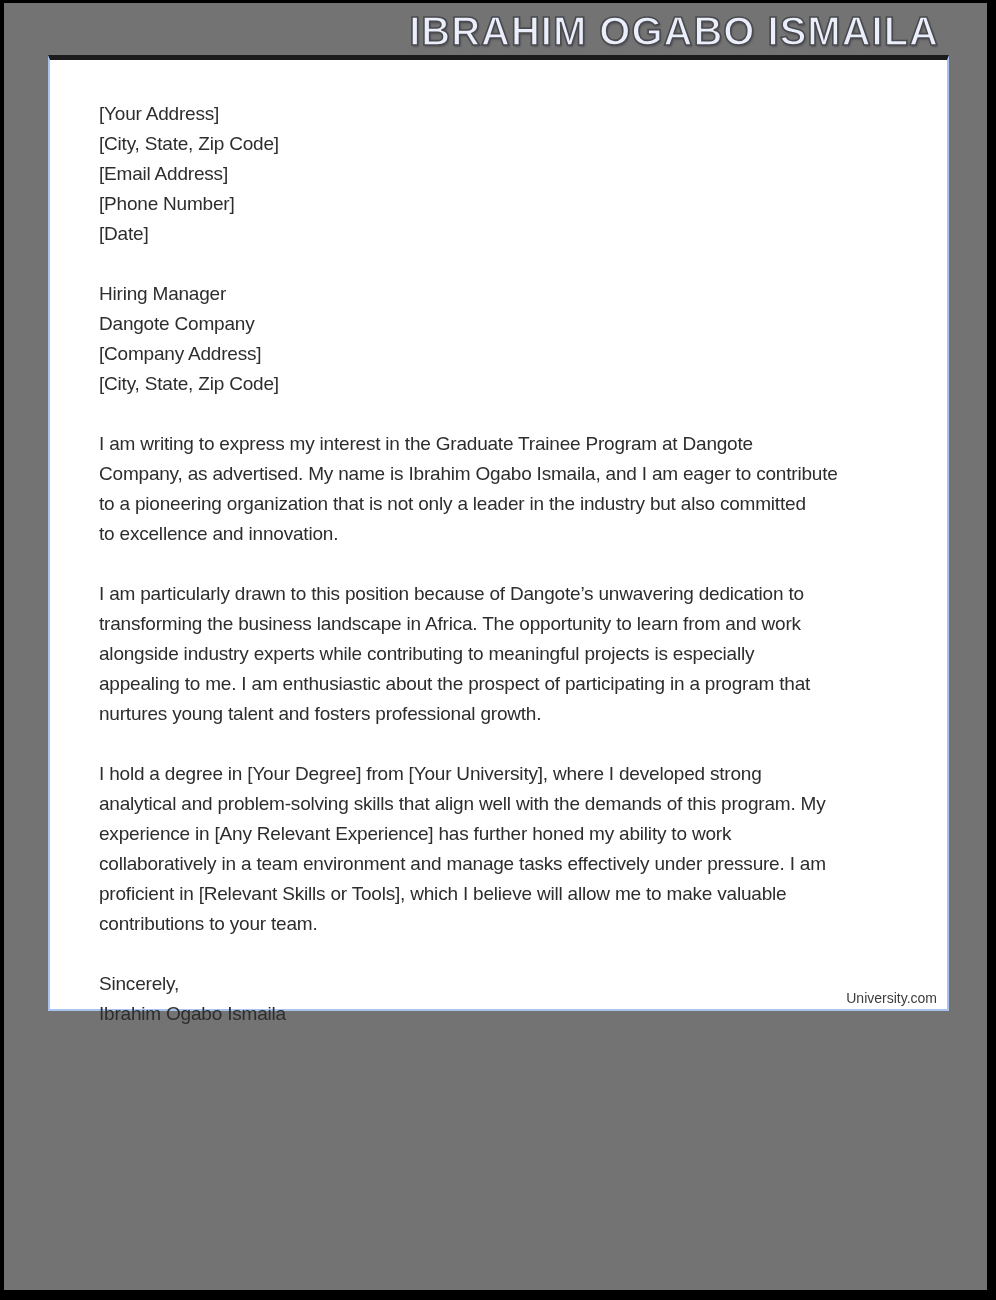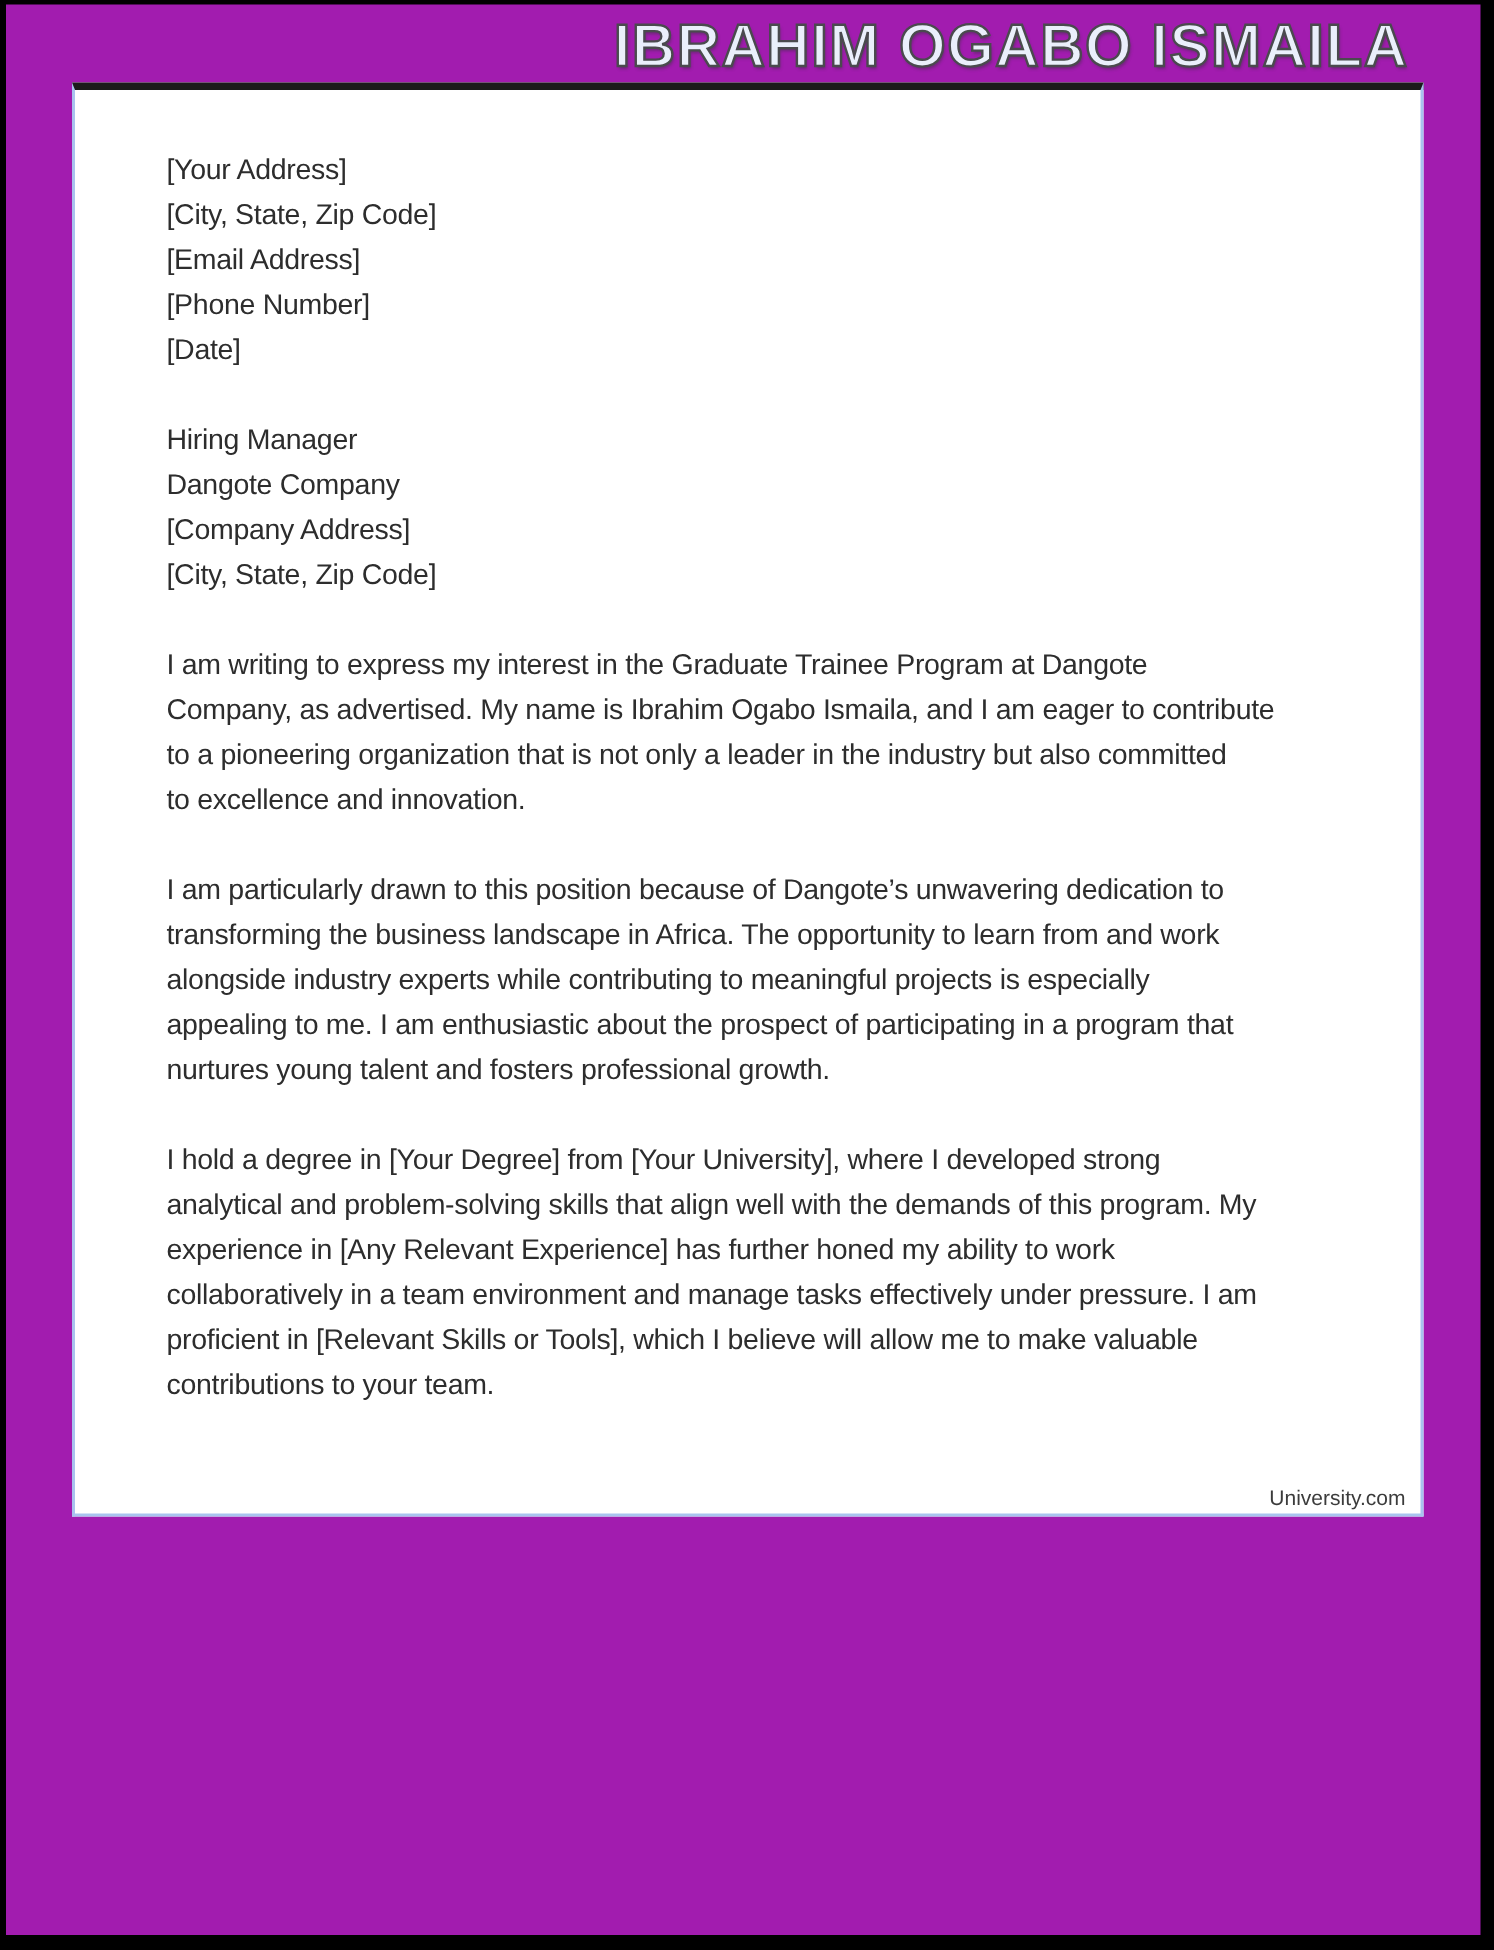--- a/index.html
+++ b/index.html
@@ -7,21 +7,21 @@
     width: 996px; height: 1300px;
     background: #000000;
     position: relative;
     font-family: "Liberation Sans", sans-serif;
     overflow: hidden;
   }
   .page {
     position: absolute;
     left: 4px; top: 3px;
     width: 983px; height: 1287px;
-    background: #a21caf;
+    background: #737373;
   }
   .frame-bottom {
     position: absolute;
     left: 0; top: 1290px;
     width: 996px; height: 10px;
     background: #000000;
     z-index: 9;
   }
   .header-name {
     position: absolute;
@@ -39,21 +39,20 @@
   .paper {
     position: absolute;
     left: 44px; top: 52px;
     width: 901px; height: 956px;
     box-sizing: border-box;
     background: #ffffff;
     border-top: 5px solid #1b1b1b;
     border-left: 2px solid #a9c3ef;
     border-right: 2px solid #a9c3ef;
     border-bottom: 2px solid #a9c3ef;
-    padding-left: 12px;
   }
   .letter-body {
     position: relative;
     box-sizing: border-box;
     padding: 39px 40px 0 49px;
     width: 897px;
     font-size: 19px;
     line-height: 30px;
     letter-spacing: -0.2px;
     color: #2d2d2d;
@@ -107,20 +106,22 @@
 
       <div class="block">I hold a degree in [Your Degree] from [Your University], where I developed strong
 analytical and problem-solving skills that align well with the demands of this program. My
 experience in [Any Relevant Experience] has further honed my ability to work
 collaboratively in a team environment and manage tasks effectively under pressure. I am
 proficient in [Relevant Skills or Tools], which I believe will allow me to make valuable
 contributions to your team.</div>
 
 
 
+      <div class="block">Sincerely,
+Ibrahim Ogabo Ismaila</div>
 
     </div>
 
     <div class="watermark">University.com</div>
   </div>
 
 </div>
 
 <div class="frame-bottom"></div>
 

